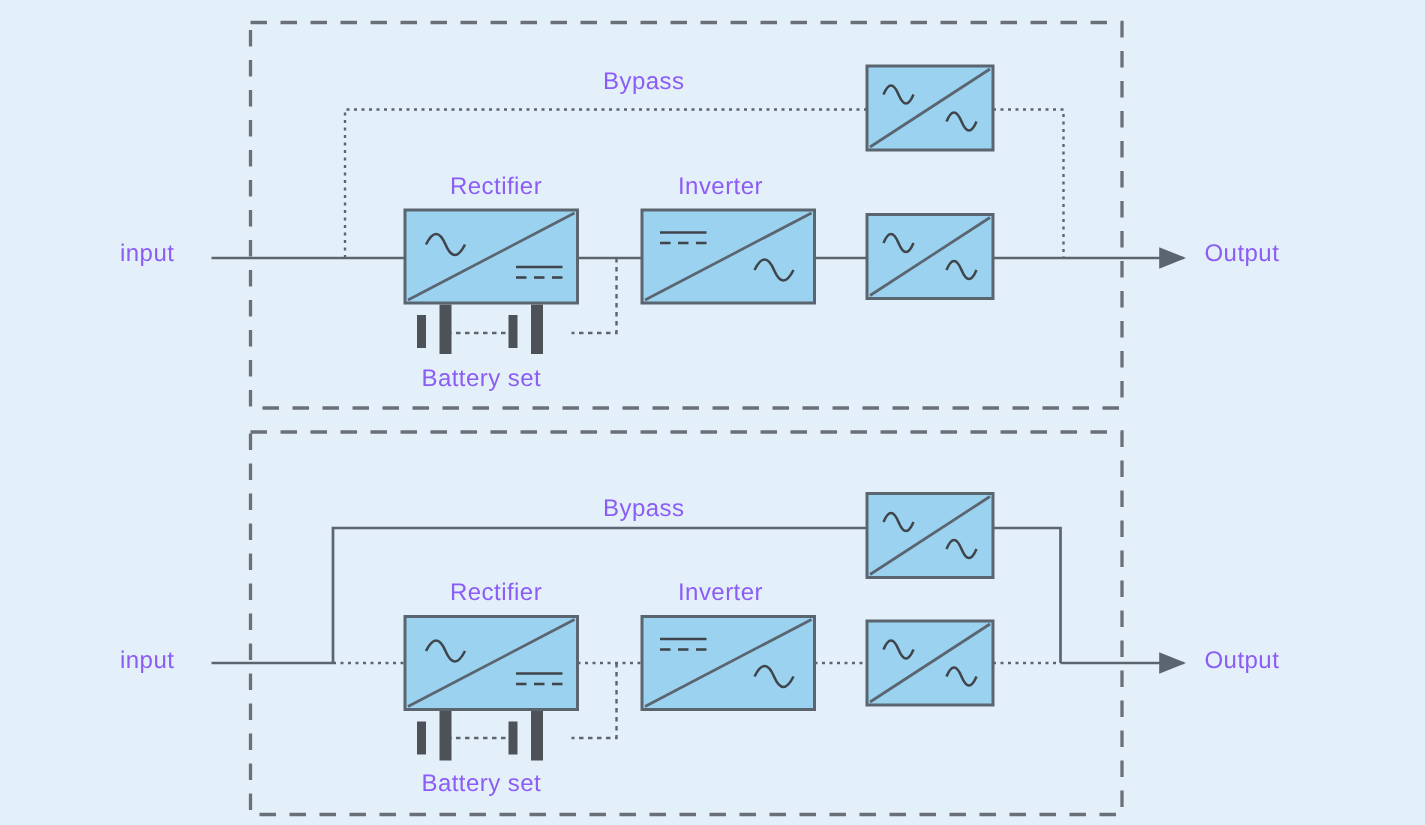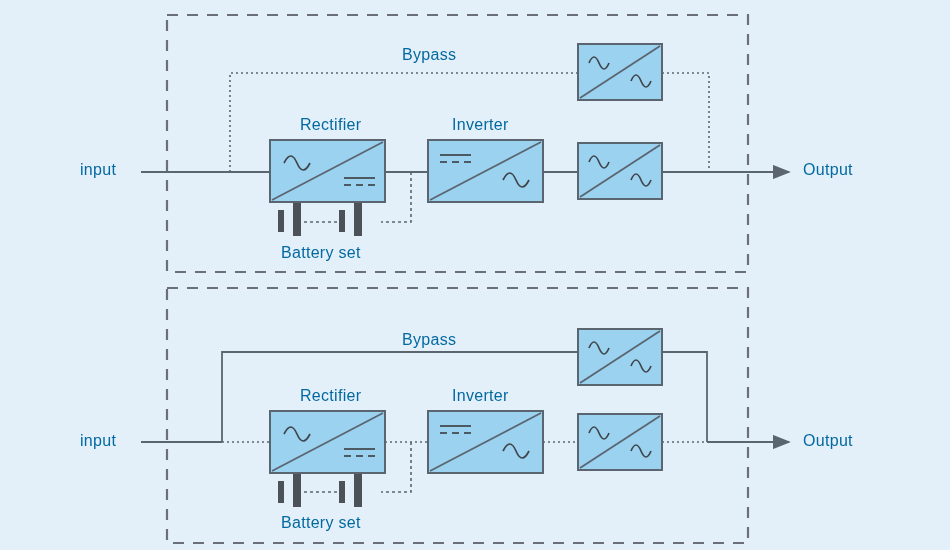--- a/index.html
+++ b/index.html
@@ -7,21 +7,21 @@
     width:950px;height:550px;
     background:#e4f0f9;
     font-family:"Liberation Sans", sans-serif;
     overflow:hidden;
     position:relative;
   }
   #stage{position:absolute;left:0;top:0;width:950px;height:550px;}
   svg.layer{position:absolute;left:0;top:0;width:950px;height:550px;}
   .lbl{
     position:absolute;
-    color:#0369a1;
+    color:#8b5cf6;
     font-size:15px;
     letter-spacing:.3px;
     white-space:nowrap;
     font-family:"Liberation Sans", sans-serif;
   }
   .lbl.big{font-size:16px;}
 </style>
 </head>
 <body>
 

